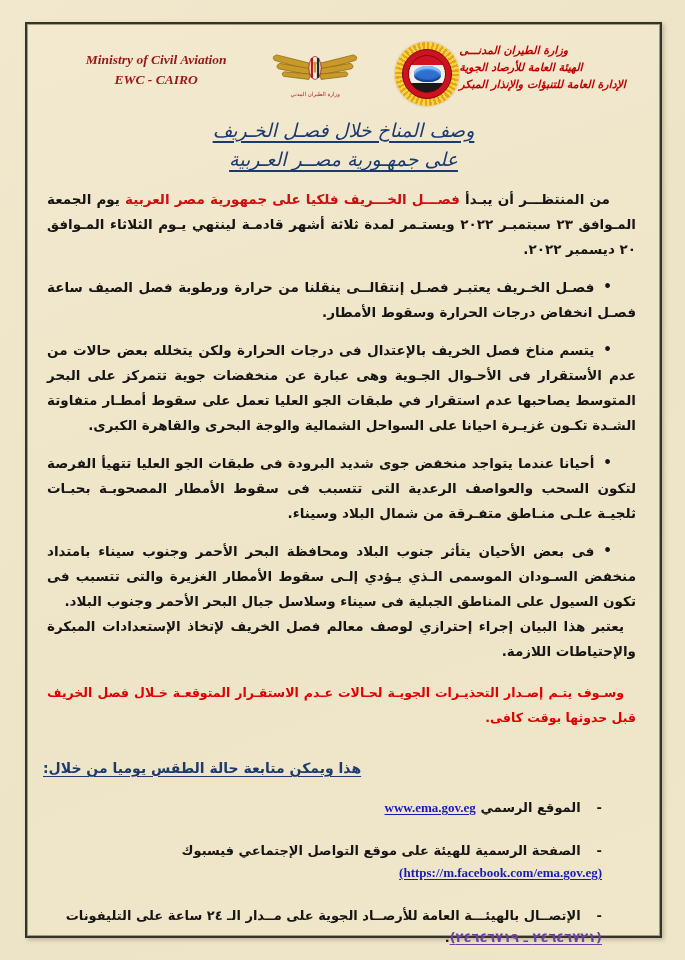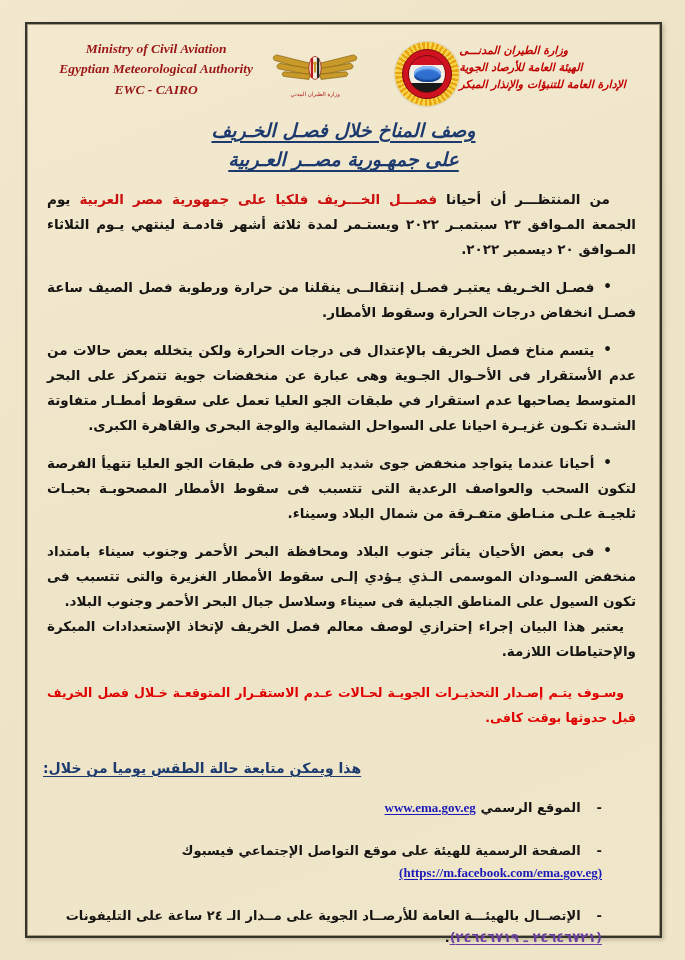--- a/index.html
+++ b/index.html
@@ -18,21 +18,21 @@
     position:absolute; left:25px; top:22px; width:637px; height:916px;
     border:2px solid #35342a;
     box-shadow: inset 0 0 0 1px #a39a7e, 2px 2px 4px rgba(60,50,20,.25);
     background:linear-gradient(160deg,#f2e9cf 0%,#eee4c7 60%,#f0e6ca 100%);
     padding:14px 16px 0 16px;
   }
 
   
   .header { display:flex; flex-direction:row; align-items:flex-start; justify-content:space-between; direction:ltr; }
   .hdr-en {
-    width:240px; text-align:center; margin-top:1px;
+    width:240px; text-align:center; margin-top:12px;
     color:#9a1616; font-weight:bold; font-style:italic;
     font-size:13.5px; line-height:1.5; font-family:"Liberation Serif","DejaVu Serif",serif;
   }
   .hdr-ar {
     width:196px; text-align:left; margin-top:4px; direction:rtl;
     color:#c00000; font-weight:bold; font-style:italic;
     font-size:11px; line-height:1.55;
   }
   .logos { display:flex; flex-direction:row; align-items:center; gap:34px; margin-top:4px; }
 
@@ -50,21 +50,21 @@
   .sun-center { position:absolute; inset:13px; border-radius:50%; overflow:hidden;
     background:linear-gradient(#d01222 0 26%, #f3efe4 26% 74%, #191919 74% 100%);
     border:1px solid #7e0a12; }
   .cloud { position:absolute; left:12%; top:28%; width:76%; height:44%;
     background:#2e6fd0; border-radius:50% 50% 45% 45%;
     box-shadow:inset 0 3px 2px #8fc0ff, inset 0 -2px 2px #123c86; }
 
   
   .title-wrap { text-align:center; margin-top:10px; direction:rtl; }
   .title-line {
-    display:inline-block; color:#1d3a6e; font-weight:bold; font-style:italic;
+    display:inline-block; color:#1d3a6e; font-weight:normal; font-style:italic;
     font-size:19px; line-height:1.55; text-decoration:underline;
     text-underline-offset:4px; text-decoration-thickness:1.5px;
   }
 
   
   .bodytext { direction:rtl; text-align:justify; color:#171513;
     font-size:13.5px; font-weight:bold; line-height:25px;
     margin:12px 8px 0 4px; }
   .para { margin-top:12px; text-indent:26px; }
   .bullet-para { margin-top:13px; text-indent:12px; }
@@ -88,21 +88,20 @@
 </style>
 </head>
 <body>
 
 <div class="page">
   <div class="frame">
 
     <div class="header">
       <div class="hdr-en">
         <div>Ministry of Civil Aviation</div>
-        <div>Egyptian Meteorological Authority</div>
         <div>EWC - CAIRO</div>
       </div>
 
       <div class="logos">
         <div class="wings">
           <svg width="92" height="40" viewBox="0 0 120 52">
             <g fill="#c9992a" stroke="#8a6914" stroke-width="1">
               <path d="M54 16 L10 5 Q3 7 7 12 L52 25 Z"></path>
               <path d="M54 23 L14 16 Q8 19 12 23 L52 31 Z"></path>
               <path d="M54 30 L20 27 Q15 29 19 33 L52 37 Z"></path>
@@ -135,21 +134,21 @@
       </div>
     </div>
 
     <div class="title-wrap">
       <span class="title-line">وصف المناخ خلال فصـل الخـريف</span><br>
       <span class="title-line">على جمهـورية مصــر العـربية</span>
     </div>
 
     <div class="bodytext">
 
-      <div class="para"><span>من المنتظـــر أن أحيانا </span><span class="red-text">فصـــل الخـــريف فلكيا على جمهورية مصر العربية</span><span> يوم الجمعة المـوافق ٢٣ سبتمبـر ٢٠٢٢ ويستـمر لمدة ثلاثة أشهر قادمـة لينتهي يـوم الثلاثاء المـوافق ٢٠ ديسمبر ٢٠٢٢.</span></div>
+      <div class="para"><span>من المنتظـــر أن يبـدأ </span><span class="red-text">فصـــل الخـــريف فلكيا على جمهورية مصر العربية</span><span> يوم الجمعة المـوافق ٢٣ سبتمبـر ٢٠٢٢ ويستـمر لمدة ثلاثة أشهر قادمـة لينتهي يـوم الثلاثاء المـوافق ٢٠ ديسمبر ٢٠٢٢.</span></div>
 
       <div class="bullet-para"><span class="bullet-mark">•</span><span>فصـل الخـريف يعتبـر فصـل إنتقالــى ينقلنا من حرارة ورطوبة فصل الصيف ساعة فصـل انخفاض درجات الحرارة وسقوط الأمطار.</span></div>
 
       <div class="bullet-para"><span class="bullet-mark">•</span><span>يتسم مناخ فصل الخريف بالإعتدال فى درجات الحرارة ولكن يتخلله بعض حالات من عدم الأستقرار فى الأحـوال الجـوية وهى عبارة عن منخفضات جوية تتمركز على البحر المتوسط يصاحبها عدم استقرار في طبقات الجو العليا تعمل على سقوط أمطـار متفاوتة الشـدة تكـون غزيـرة احيانا على السواحل الشمالية والوجة البحرى والقاهرة الكبرى.</span></div>
 
       <div class="bullet-para"><span class="bullet-mark">•</span><span>أحيانا عندما يتواجد منخفض جوى شديد البرودة فى طبقات الجو العليا تتهيأ الفرصة لتكون السحب والعواصف الرعدية التى تتسبب فى سقوط الأمطار المصحوبـة بحبـات ثلجيـة علـى منـاطق متفـرقة من شمال البلاد وسيناء.</span></div>
 
       <div class="bullet-para"><span class="bullet-mark">•</span><span>فى بعض الأحيان يتأثر جنوب البلاد ومحافظة البحر الأحمر وجنوب سيناء بامتداد منخفض السـودان الموسمى الـذي يـؤدي إلـى سقوط الأمطار الغزيرة والتى تتسبب فى تكون السيول على المناطق الجبلية فى سيناء وسلاسل جبال البحر الأحمر وجنوب البلاد.</span></div>
 
       <div class="plain-para">يعتبر هذا البيان إجراء إحترازي لوصف معالم فصل الخريف لإتخاذ الإستعدادات المبكرة والإحتياطات اللازمة.</div>

